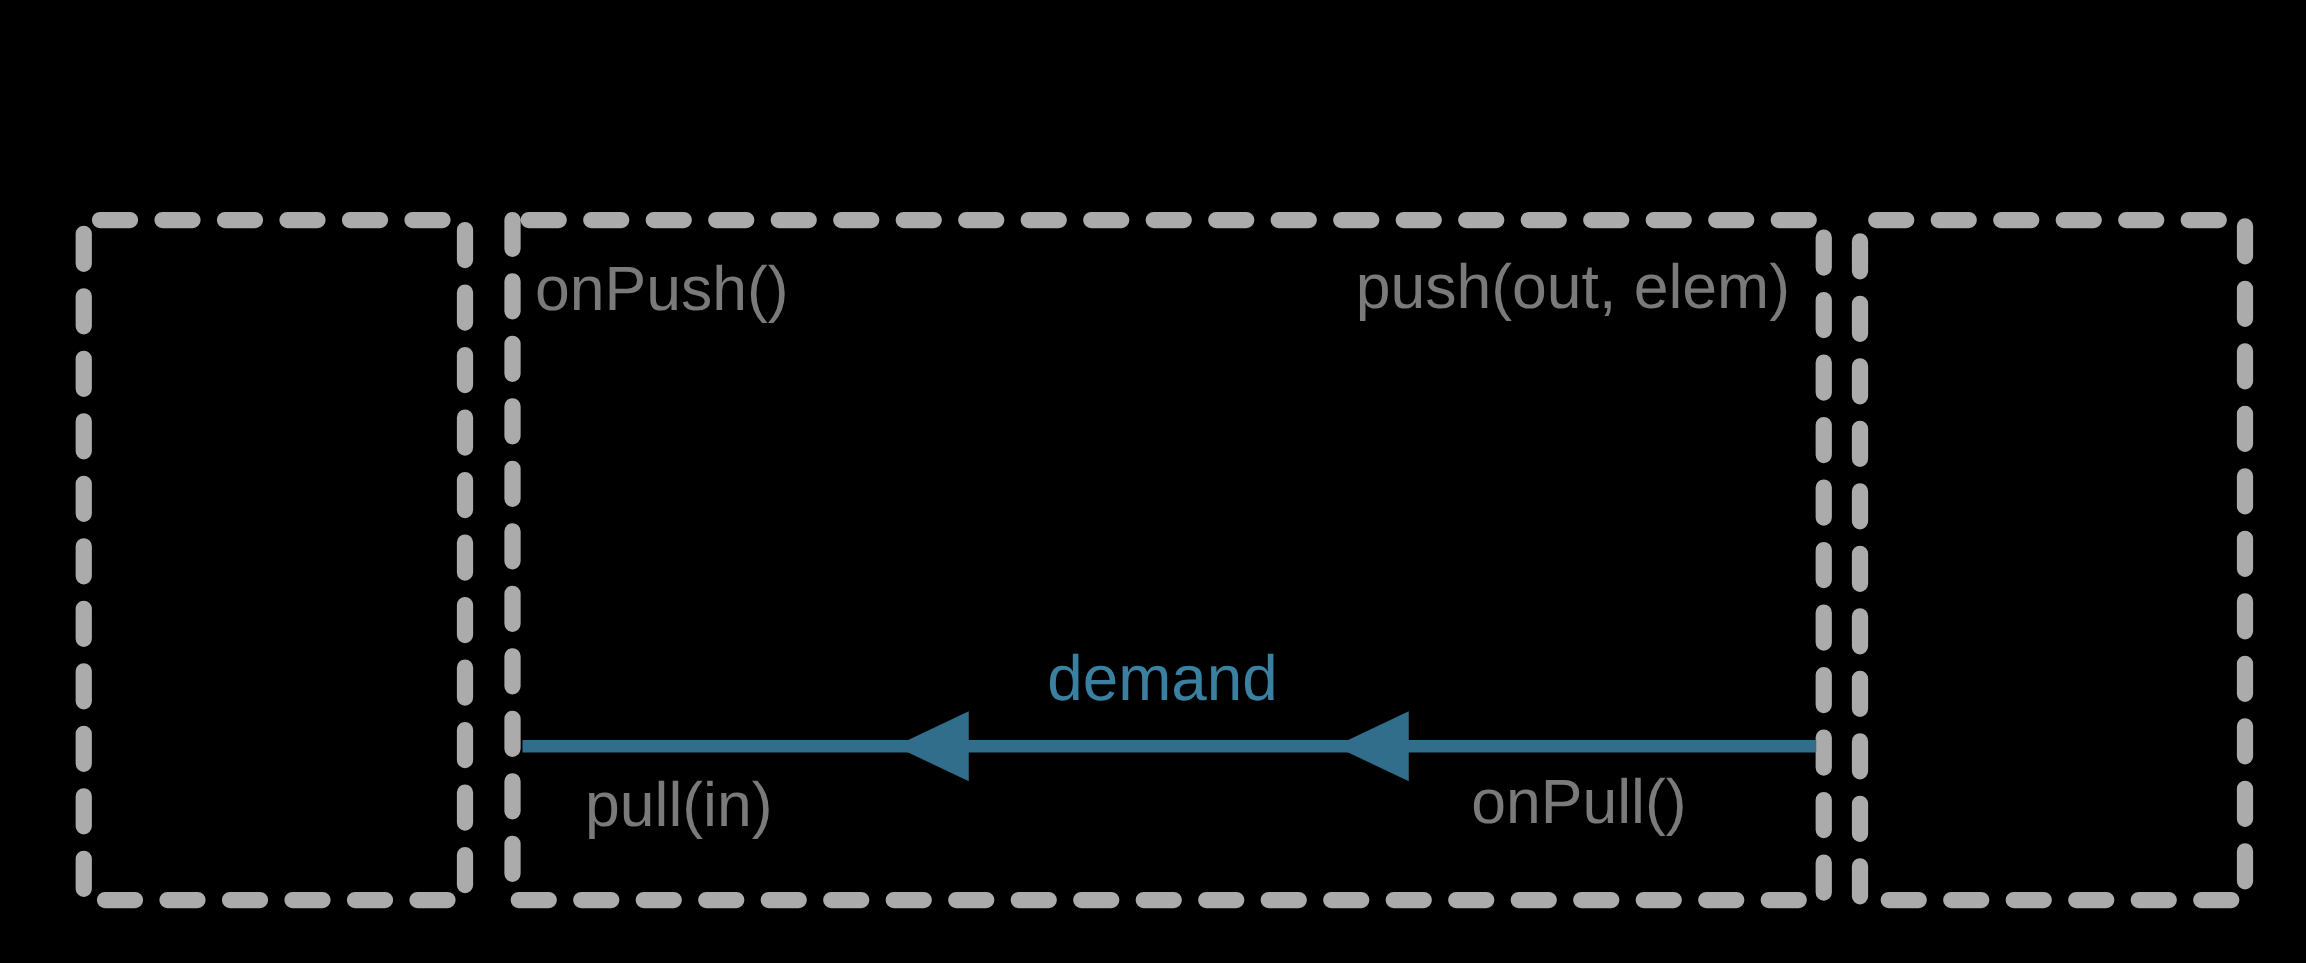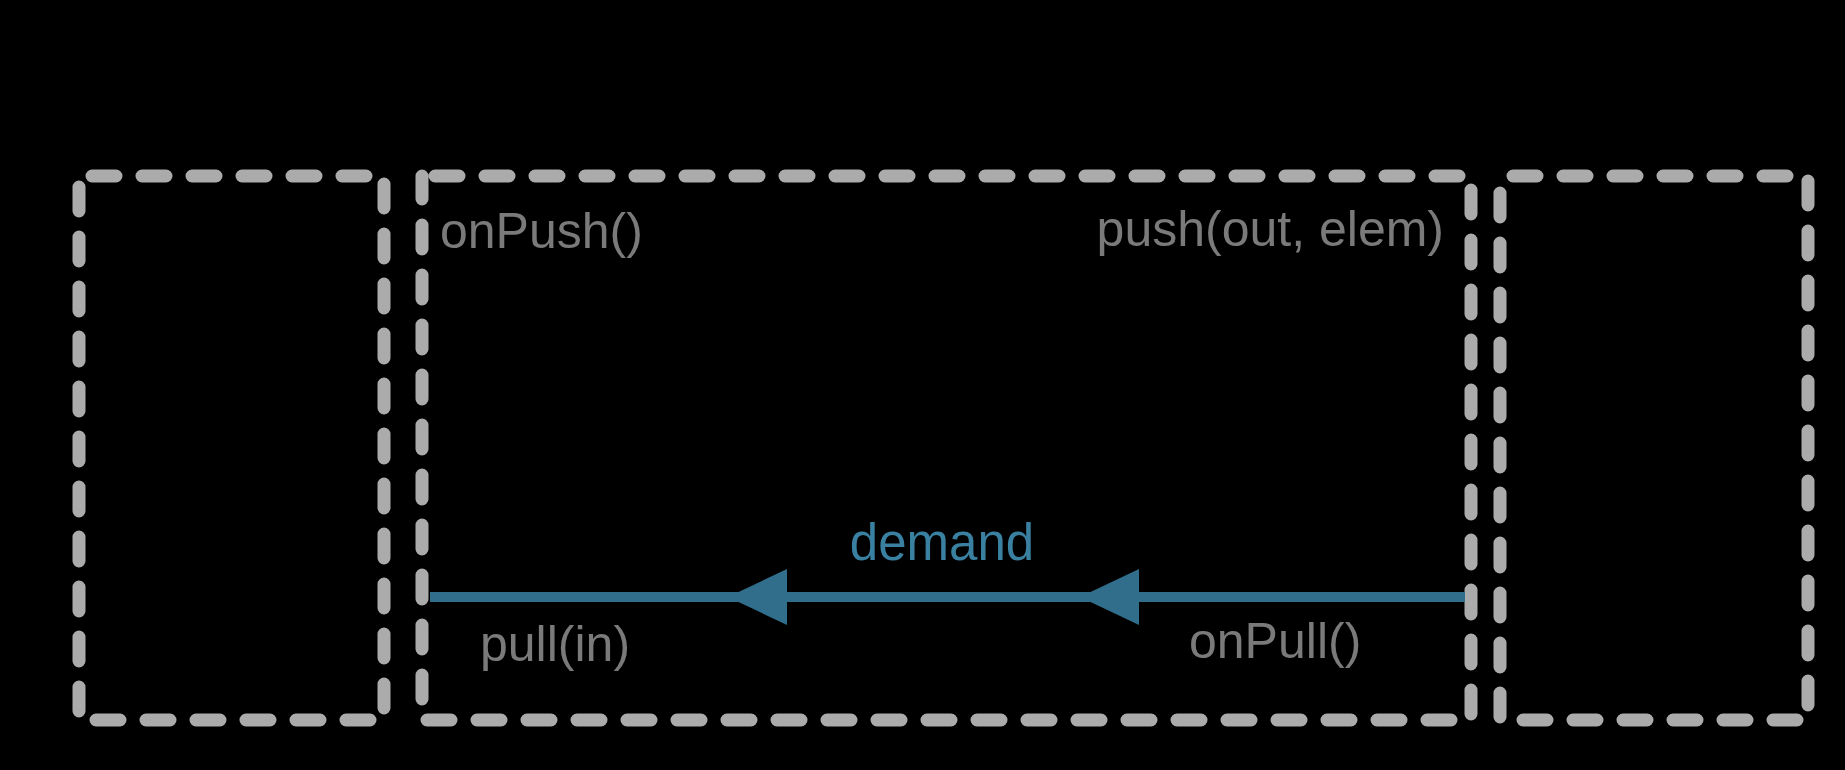--- a/index.html
+++ b/index.html
@@ -10,21 +10,20 @@
     overflow: hidden;
   }
   body {
     background: #000000;
     font-family: "Liberation Sans", sans-serif;
   }
   .diagram-stage {
     position: relative;
     width: 1550px;
     height: 770px;
-    margin-left: 12px;
   }
   svg { display: block; }
   .dashed-box {
     fill: none;
     stroke-width: 13;
     stroke-linecap: round;
     stroke-dasharray: 24 26;
     stroke-dashoffset: -13;
   }
   .gray-label {

